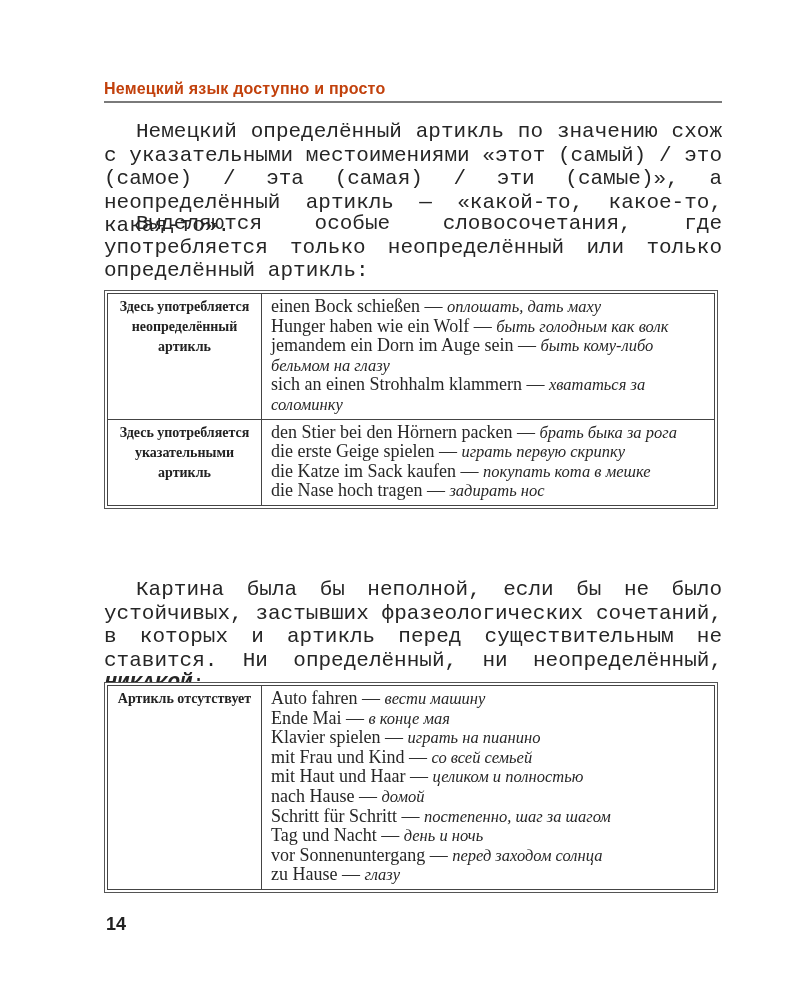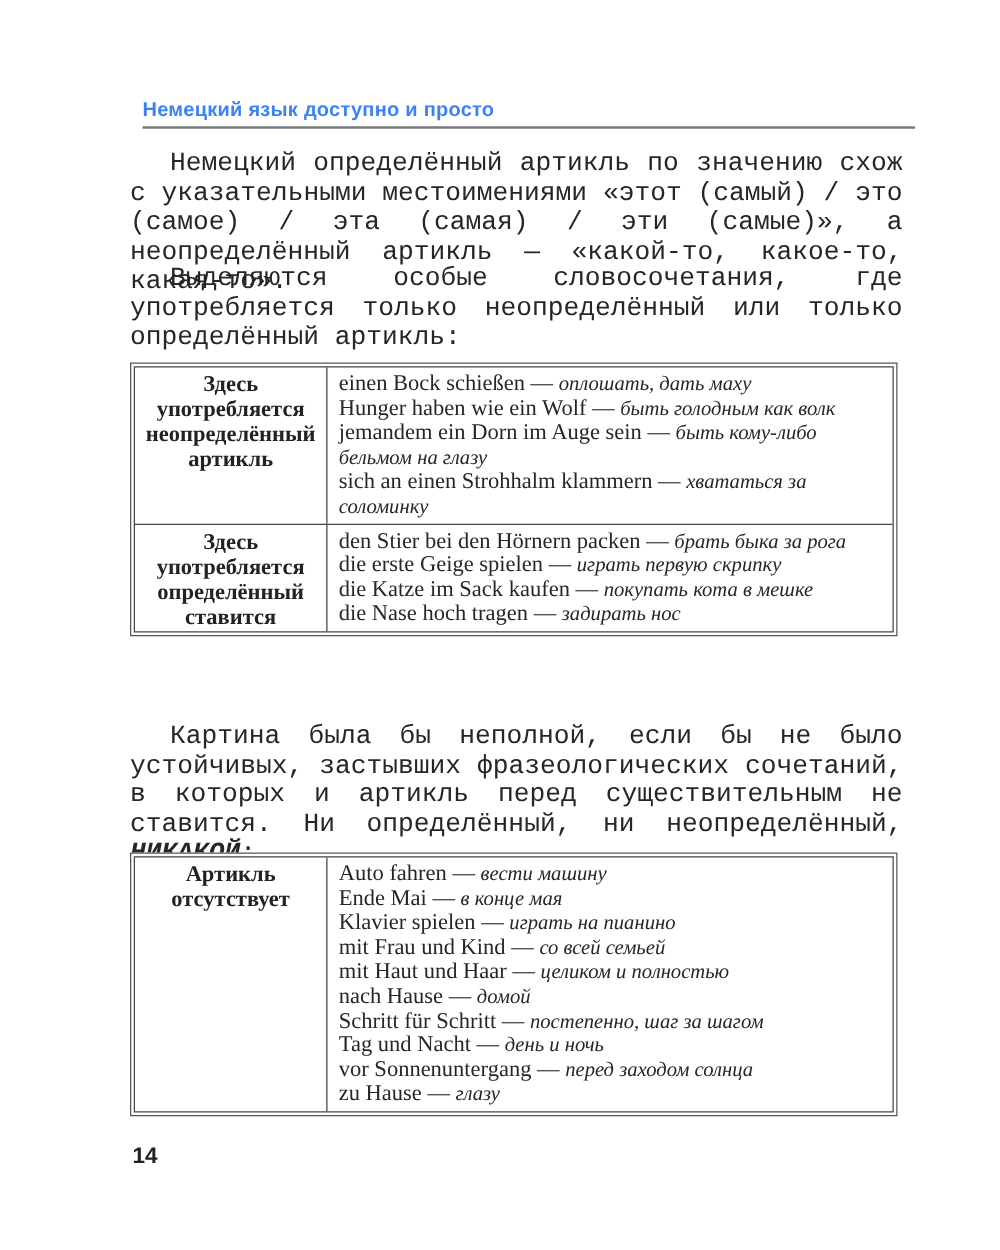--- a/index.html
+++ b/index.html
@@ -1,21 +1,21 @@
 <!DOCTYPE html>
 <html><head>
 <meta charset="utf-8">
 <style>
   html, body { margin: 0; padding: 0; background: #ffffff; }
   body { width: 800px; height: 1000px; position: relative; overflow: hidden; color: #222; }
   .page { position: absolute; left: 104px; top: 0; width: 618px; }
   .running-head {
-    position: absolute; top: 80px; left: 10px; width: 618px;
+    position: absolute; top: 80px; left: 0; width: 618px;
     font-family: "Liberation Sans", sans-serif; font-weight: bold; font-size: 16px;
-    color: #3b82f6; letter-spacing: 0.2px;
+    color: #c2410c; letter-spacing: 0.2px;
     padding-bottom: 3px; border-bottom: 2px solid #7a7a7a;
   }
   .para {
     position: absolute; left: 0; width: 618px;
     font-family: Liberation Mono, monospace; font-size: 21px; line-height: 23.5px;
     color: #262626; text-align: justify; margin: 0;
   }
   .para .indent { display: inline-block; width: 32px; }
   .p1 { top: 120px; }
   .p2 { top: 212px; }
@@ -25,21 +25,21 @@
   .tbl {
     position: absolute; left: 0; width: 614px;
     border: 1px solid #555; padding: 2px; box-sizing: border-box;
     background: #fff;
   }
   .tbl-inner { border: 1px solid #444; }
   .trow { display: flex; border-bottom: 1px solid #444; }
   .trow:last-child { border-bottom: none; }
   .tlabel {
     width: 153px; flex: 0 0 153px; border-right: 1px solid #444;
-    font-family: "Liberation Serif", serif; font-weight: bold; font-size: 18px;
+    font-family: "Liberation Serif", serif; font-weight: bold; font-size: 14px;
     line-height: 20px; text-align: center; padding-top: 3px; color: #222;
   }
   .tcell {
     flex: 1; padding: 3px 4px 4px 9px;
     font-family: "Liberation Serif", serif; font-size: 18px; line-height: 18.6px; color: #262626;
   }
   .entry { display: block; }
   .de { }
   .dash { }
   .ru { font-style: italic; font-size: 16.5px; text-align: right; }
@@ -65,21 +65,21 @@
         <div class="trow">
           <div class="tlabel">Здесь употребляется неопределённый артикль</div>
           <div class="tcell">
             <span class="entry"><span class="de">einen Bock schießen</span><span class="dash"> — </span><span class="ru">оплошать, дать маху</span></span>
             <span class="entry"><span class="de">Hunger haben wie ein Wolf</span><span class="dash"> — </span><span class="ru">быть голодным как волк</span></span>
             <span class="entry"><span class="de">jemandem ein Dorn im Auge sein</span><span class="dash"> — </span><span class="ru">быть кому-либо бельмом на глазу</span></span>
             <span class="entry"><span class="de">sich an einen Strohhalm klammern</span><span class="dash"> — </span><span class="ru">хвататься за соломинку</span></span>
           </div>
         </div>
         <div class="trow">
-          <div class="tlabel">Здесь употребляется определённый ставится</div>
+          <div class="tlabel">Здесь употребляется указательными артикль</div>
           <div class="tcell">
             <span class="entry"><span class="de">den Stier bei den Hörnern packen</span><span class="dash"> — </span><span class="ru">брать быка за рога</span></span>
             <span class="entry"><span class="de">die erste Geige spielen</span><span class="dash"> — </span><span class="ru">играть первую скрипку</span></span>
             <span class="entry"><span class="de">die Katze im Sack kaufen</span><span class="dash"> — </span><span class="ru">покупать кота в мешке</span></span>
             <span class="entry"><span class="de">die Nase hoch tragen</span><span class="dash"> — </span><span class="ru">задирать нос</span></span>
           </div>
         </div>
       </div>
   </div>
 

